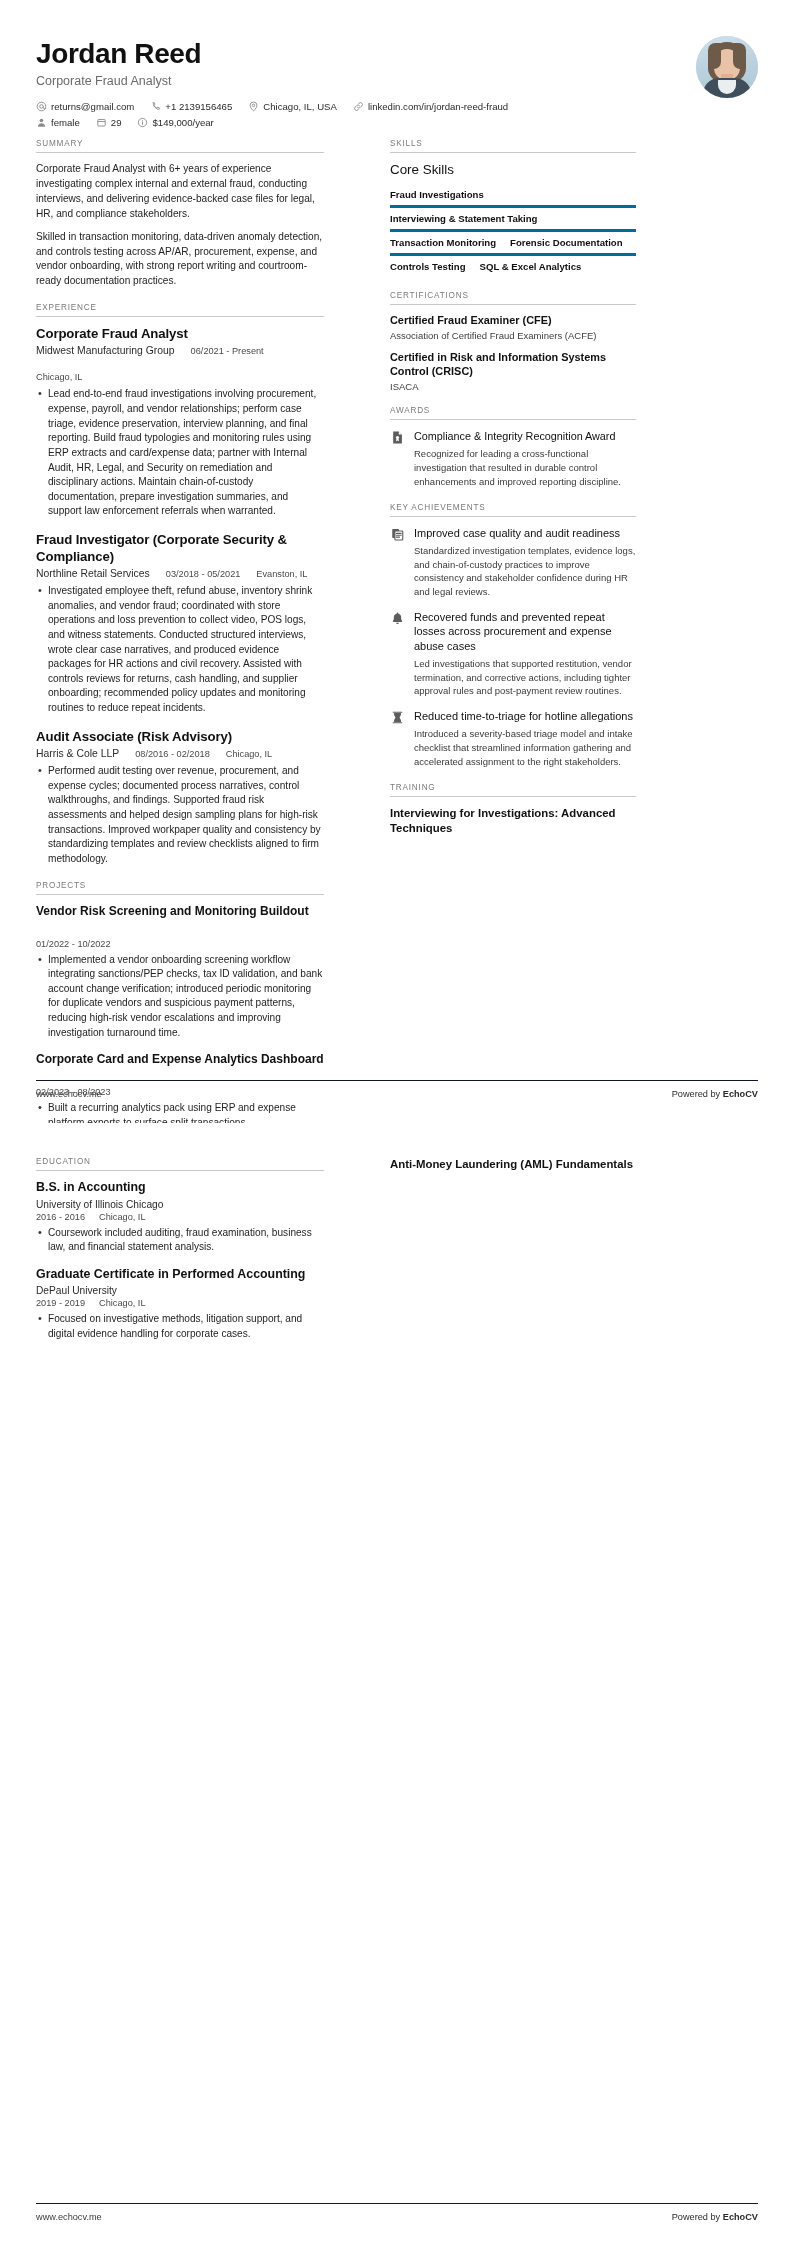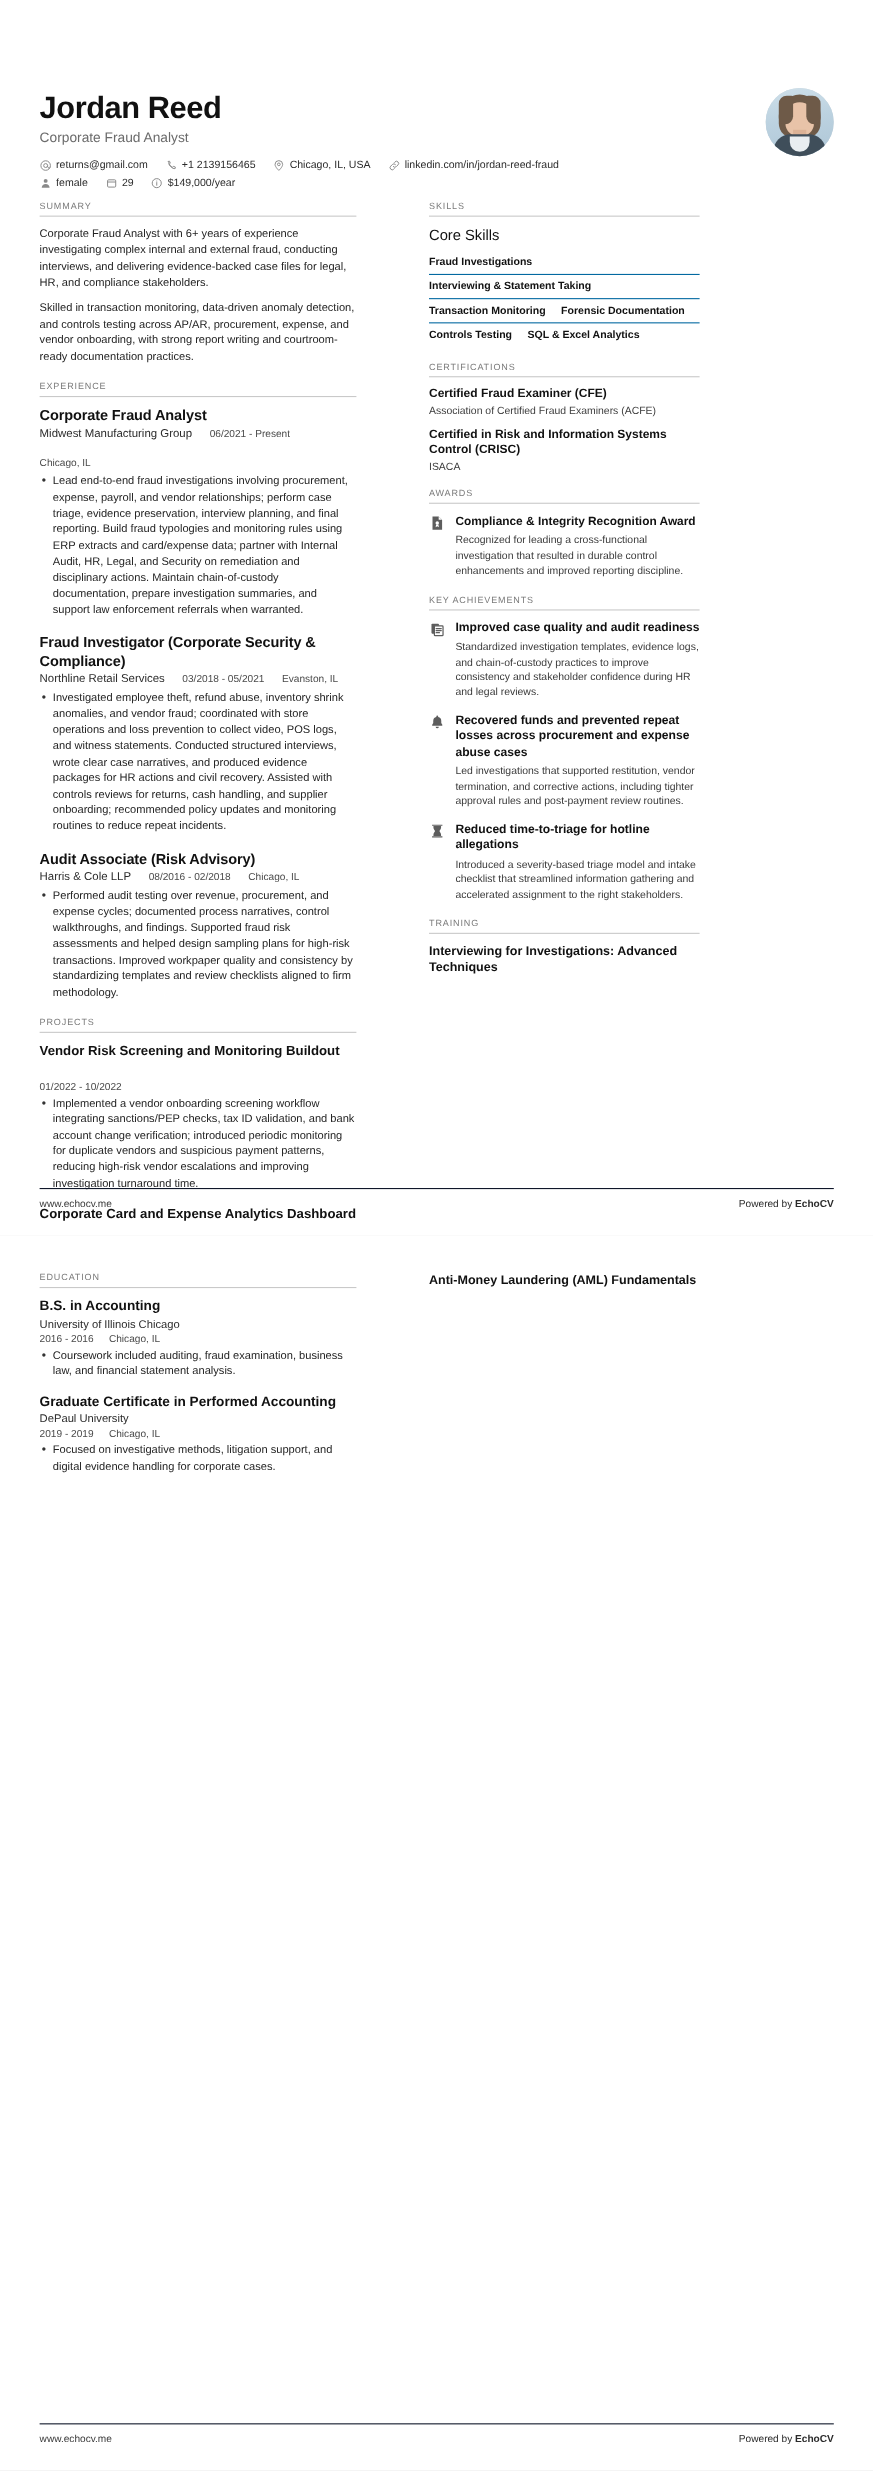--- a/index.html
+++ b/index.html
@@ -27,21 +27,20 @@
     height: 100%;
     position: relative;
   }
 
   
   .header {
     display: flex;
     align-items: flex-start;
     justify-content: space-between;
     padding-bottom: 6px;
-    margin-top: 44px;
   }
   .header-left { flex: 1; padding-top: 4px; }
   .name {
     font-size: 28px;
     font-weight: 700;
     letter-spacing: -0.4px;
     color: #111111;
     line-height: 1.12;
   }
   .jobtitle {
@@ -210,21 +209,21 @@
     font-size: 13.4px;
     font-weight: 400;
     color: #111;
     margin-bottom: 7px;
   }
   .skill-row {
     display: flex;
     gap: 14px;
     align-items: center;
     padding: 5px 0;
-    border-bottom: 1px solid #0369a1;
+    border-bottom: 3px solid #0369a1;
     flex-wrap: wrap;
   }
   .skill-row:first-of-type { padding-top: 0; }
   .skill-row:last-of-type { border-bottom: none; }
   .skill-tag {
     font-size: 9.6px;
     font-weight: 700;
     color: #111;
     white-space: nowrap;
   }
@@ -243,21 +242,21 @@
   .ach { display: flex; gap: 9px; margin-bottom: 11px; align-items: flex-start; }
   .ach-ic {
     width: 15px; height: 15px; flex: none;
     color: #5d5d5d;
     margin-top: 1px;
   }
   .ach-ic svg { display: block; width: 15px; height: 15px; }
   .ach-body { flex: 1; }
   .ach-title {
     font-size: 11px;
-    font-weight: 700;
+    font-weight: 400;
     color: #111;
     line-height: 1.3;
   }
   .ach-desc {
     font-size: 9.5px;
     line-height: 1.45;
     color: #3a3a3a;
     margin-top: 4px;
   }
   .awards-ach .ach-title { font-size: 10.8px; }

